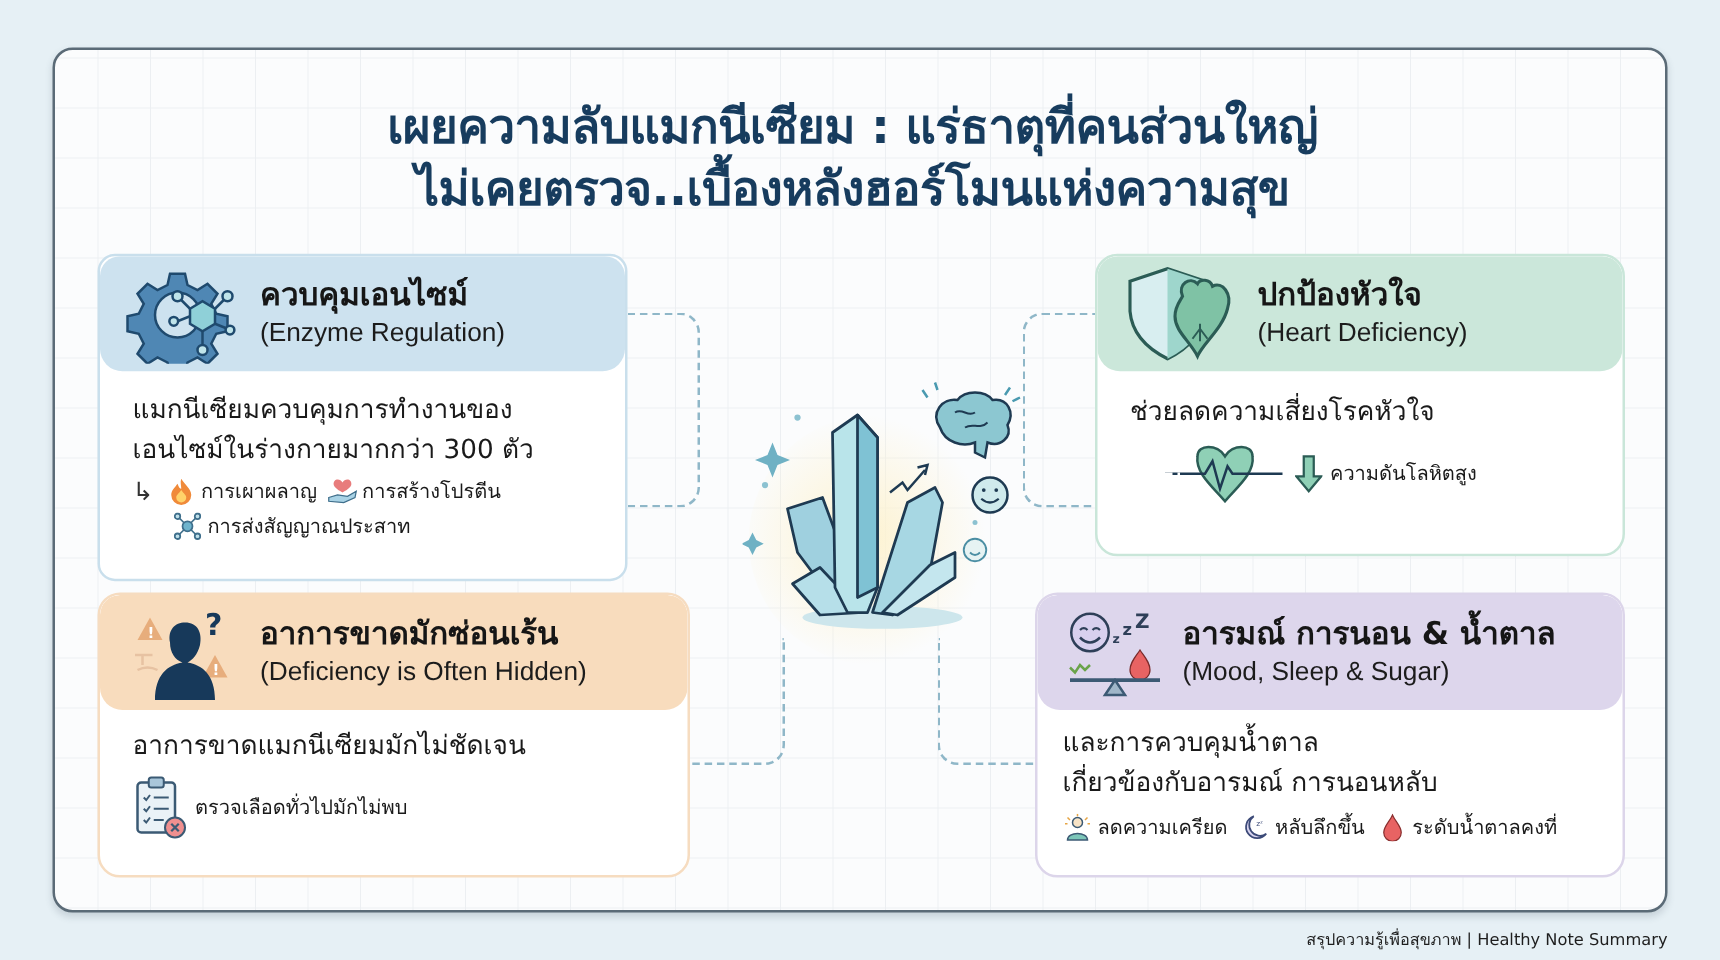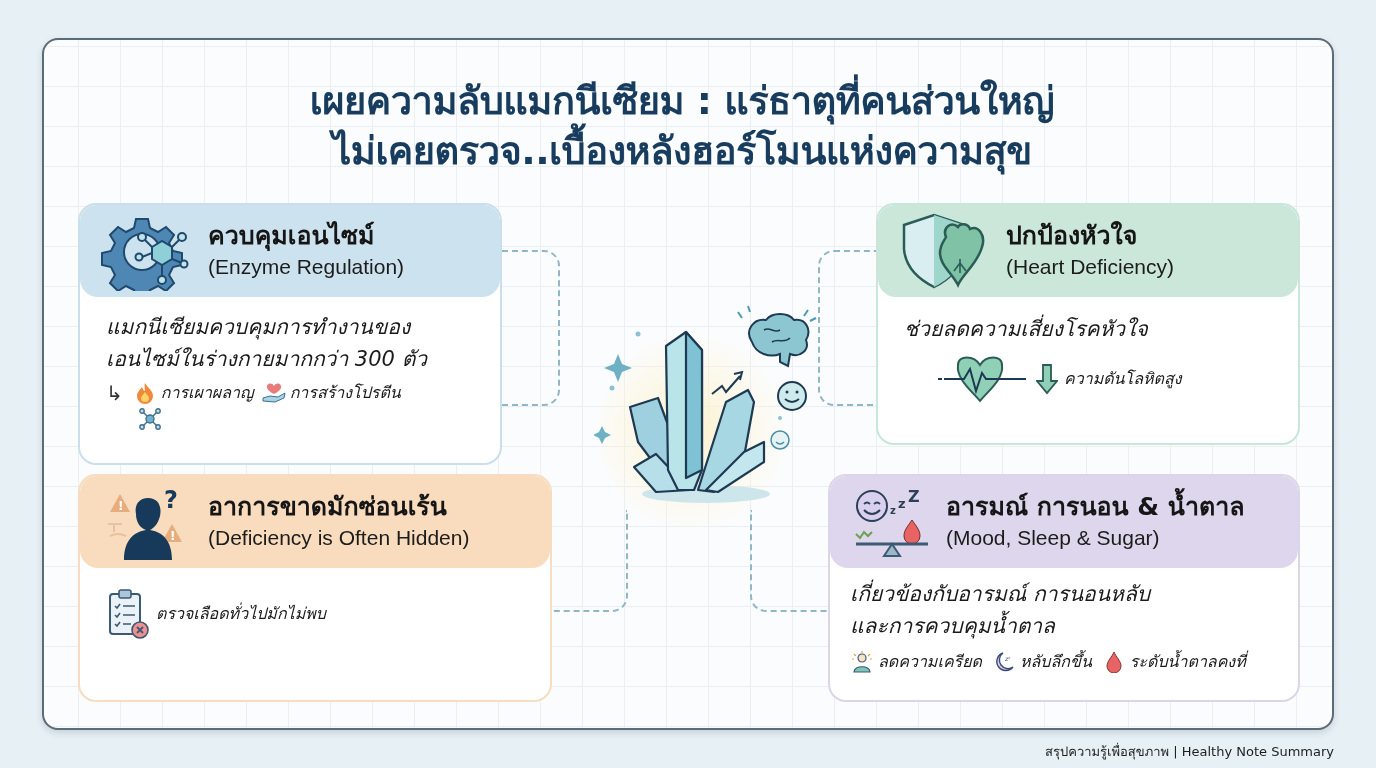--- a/index.html
+++ b/index.html
@@ -32,25 +32,25 @@
     position: absolute; background: #fff; border-radius: 18px;
     border: 2px solid; overflow: hidden;
   }
   .card-head {
     position: relative; height: 92px; border-radius: 16px 16px 18px 18px;
     padding-left: 128px; padding-top: 14px;
   }
   .card-icon { position: absolute; left: 20px; top: 8px; width: 90px; height: 78px; }
   .h-th { font-weight: bold; font-size: 25px; line-height: 34px; color: #161616; }
   .h-en { font-size: 21px; line-height: 28px; color: #1c1c1c; font-family: "Liberation Sans", sans-serif; }
-  .body-text { font-size: 21px; line-height: 32px; color: #1a1a1a; padding: 16px 0 0 26px; font-style: italic; }
+  .body-text { font-size: 21px; line-height: 32px; color: #1a1a1a; padding: 16px 0 0 26px; }
   .sub-row { font-size: 16px; line-height: 28px; color: #1a1a1a; display: flex; align-items: center; }
   .sub-row .ic { display: inline-flex; width: 24px; height: 24px; margin-right: 4px; align-items: center; justify-content: center; }
 
-  #c-enzyme { left: 34px; top: 163px; width: 424px; height: 262px; border-color: #c9dfec; }
+  #c-enzyme { left: 34px; top: 163px; width: 424px; height: 262px; border-color: #c9dfec; border-radius: 14px; }
   #c-enzyme .card-head { background: #cde2ef; }
   #c-heart { left: 832px; top: 163px; width: 424px; height: 242px; border-color: #c9e6d9; }
   #c-heart .card-head { background: #cbe7da; }
   #c-def { left: 34px; top: 434px; width: 474px; height: 228px; border-color: #f6dcc0; }
   #c-def .card-head { background: #f8dcbd; }
   #c-mood { left: 784px; top: 434px; width: 472px; height: 228px; border-color: #dcd5ea; }
   #c-mood .card-head { background: #ddd6ec; }
 
   .dash { position: absolute; border-color: #8fb7c8; border-style: dashed; border-width: 0; }
   .footer {
@@ -173,20 +173,21 @@
                 <line x1="11" y1="11" x2="3" y2="19"></line>
                 <line x1="11" y1="11" x2="19" y2="19"></line>
                 <circle cx="3" cy="3" r="2.2"></circle>
                 <circle cx="19" cy="3" r="2.2"></circle>
                 <circle cx="3" cy="19" r="2.2"></circle>
                 <circle cx="19" cy="19" r="2.2"></circle>
                 <circle cx="11" cy="11" r="4" fill="#6fb4cd"></circle>
               </g>
             </svg>
         </span>
+        <span>การส่งสัญญาณประสาท</span>
       </div>
     </div>
   </div>
 
   <div class="card" id="c-heart">
     <div class="card-head">
       <div class="card-icon">
         <svg width="90" height="78" viewBox="0 0 90 78">
           <path d="M6 12 Q24 6 36 2 Q48 6 66 12 L66 36 Q64 60 36 74 Q8 60 6 36z" fill="#d8eef0" stroke="#2b5c55" stroke-width="2.5"></path>
           <path d="M36 2 Q48 6 66 12 L66 36 Q64 60 36 74z" fill="#9ed6cc"></path>
@@ -227,20 +228,21 @@
             <text x="70" y="56" font-size="12" font-weight="bold" fill="#fff" font-family="DejaVu Sans, sans-serif">!</text>
           <path d="M8 40 h14 M14 40 v8 M10 52 q8 -4 16 0" stroke="#e7c2a2" stroke-width="2" fill="none"></path>
           <path d="M48 14 C58 14 62 22 60 32 C58 40 54 44 50 46 C62 48 72 56 72 76 H24 C24 56 34 48 46 46 C40 44 36 38 36 30 C34 20 40 14 48 14z" fill="#17395a"></path>
           <text x="64" y="24" font-size="24" font-weight="bold" fill="#17395a" font-family="DejaVu Sans, sans-serif">?</text>
         </svg>
       </div>
       <div class="h-th">อาการขาดมักซ่อนเร้น</div>
       <div class="h-en">(Deficiency is Often Hidden)</div>
     </div>
     <div class="body-text" style="padding-top:12px;">
+      <div>อาการขาดแมกนีเซียมมักไม่ชัดเจน</div>
       <div class="sub-row" style="margin-top:8px;">
         <span style="display:inline-flex;margin-right:6px;">
           <svg width="44" height="52" viewBox="0 0 44 52">
               <rect x="4" y="6" width="30" height="40" rx="3" fill="#eaf2f7" stroke="#3b5a74" stroke-width="2"></rect>
               <rect x="13" y="2" width="12" height="8" rx="2" fill="#a9c6da" stroke="#3b5a74" stroke-width="1.6"></rect>
               <path d="M9 18 l2 2 l3 -4 M17 18 h12 M9 27 l2 2 l3 -4 M17 27 h12 M9 36 l2 2 l3 -4 M17 36 h8" stroke="#3b5a74" stroke-width="1.6" fill="none"></path>
               <circle cx="34" cy="42" r="8" fill="#ef8f8f" stroke="#3b5a74" stroke-width="1.6"></circle>
               <path d="M31 39 l6 6 M37 39 l-6 6" stroke="#3b5a74" stroke-width="1.8"></path>
             </svg>
         </span>
@@ -262,22 +264,22 @@
           <path d="M62 36 C58 42 54 46 54 52 A8 8 0 0 0 70 52 C70 46 66 42 62 36z" fill="#e86363" stroke="#7a2b2b" stroke-width="1"></path>
           <path d="M6 50 l4 4 l4 -6 l4 4 l4 -4" stroke="#6aa34a" stroke-width="2" fill="none"></path>
           <path d="M6 60 H78" stroke="#3c5a74" stroke-width="3"></path>
           <path d="M34 72 L42 60 L50 72z" fill="#9fb6c8" stroke="#3c5a74" stroke-width="2"></path>
         </svg>
       </div>
       <div class="h-th">อารมณ์ การนอน &amp; น้ำตาล</div>
       <div class="h-en">(Mood, Sleep &amp; Sugar)</div>
     </div>
     <div class="body-text" style="padding-top:10px;padding-left:20px;">
+      <div>และการควบคุมน้ำตาล</div>
       <div>เกี่ยวข้องกับอารมณ์ การนอนหลับ</div>
-      <div>และการควบคุมน้ำตาล</div>
       <div class="sub-row" style="margin-top:6px;">
         <span class="ic">
           <svg width="22" height="22" viewBox="0 0 22 22">
               <circle cx="11" cy="7" r="4" fill="#f7e3c6" stroke="#3c5a74" stroke-width="1.2"></circle>
               <path d="M3 21 C3 14 19 14 19 21z" fill="#7cc6b8" stroke="#3c5a74" stroke-width="1.2"></path>
               <path d="M3 3 l2 2 M19 3 l-2 2 M11 0 v2 M1 8 h2 M19 8 h2" stroke="#e6a544" stroke-width="1.2"></path>
             </svg>
         </span>
         <span style="margin-right:10px;">ลดความเครียด</span>
         <span class="ic">

